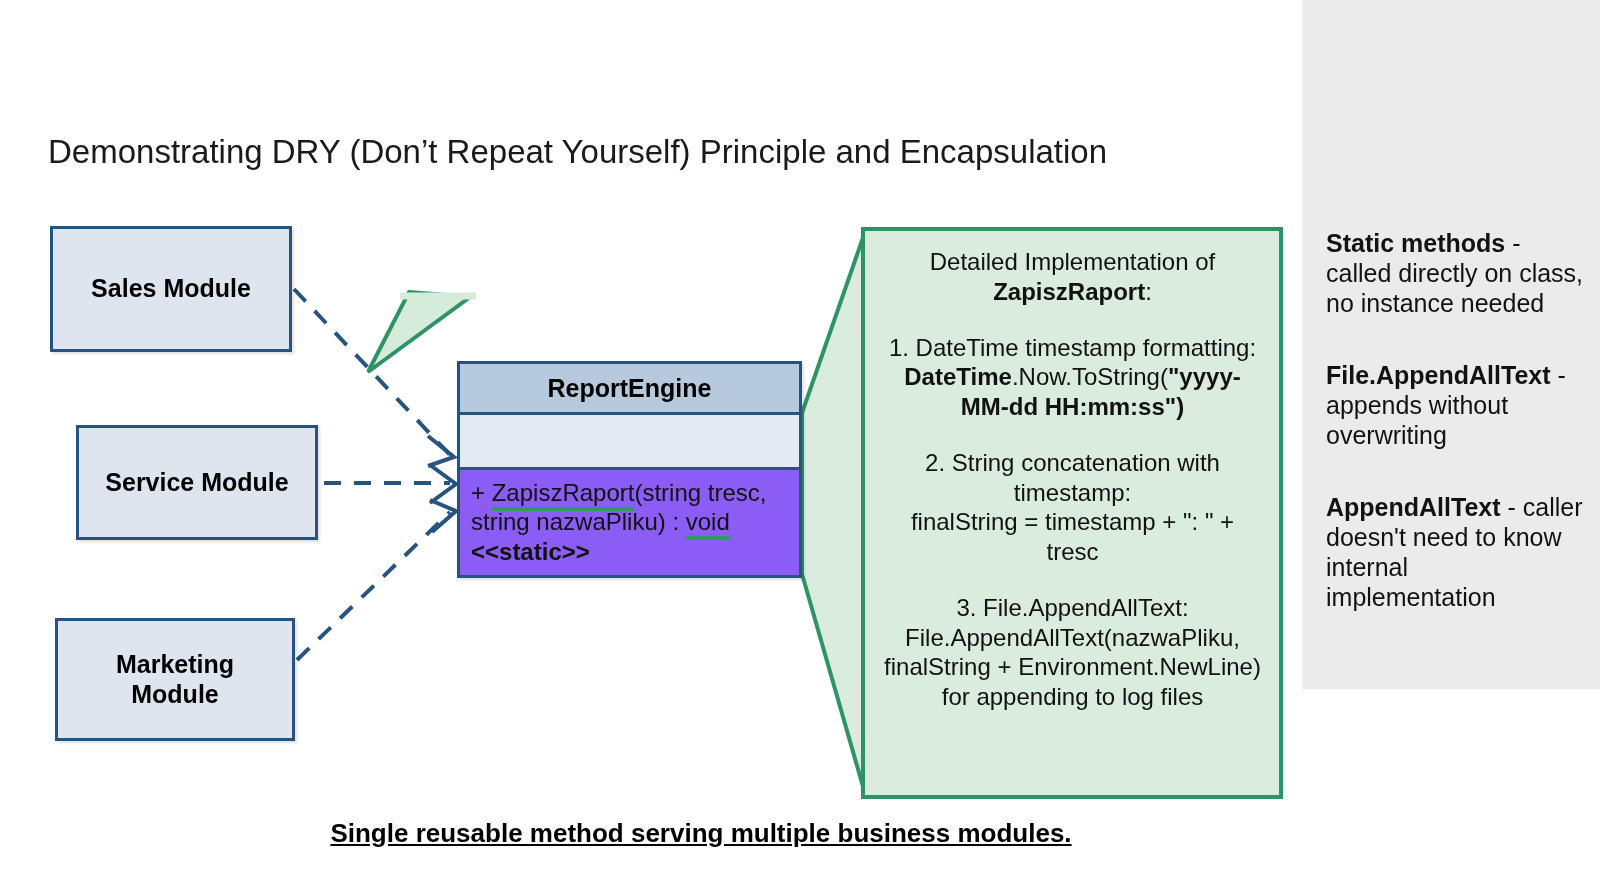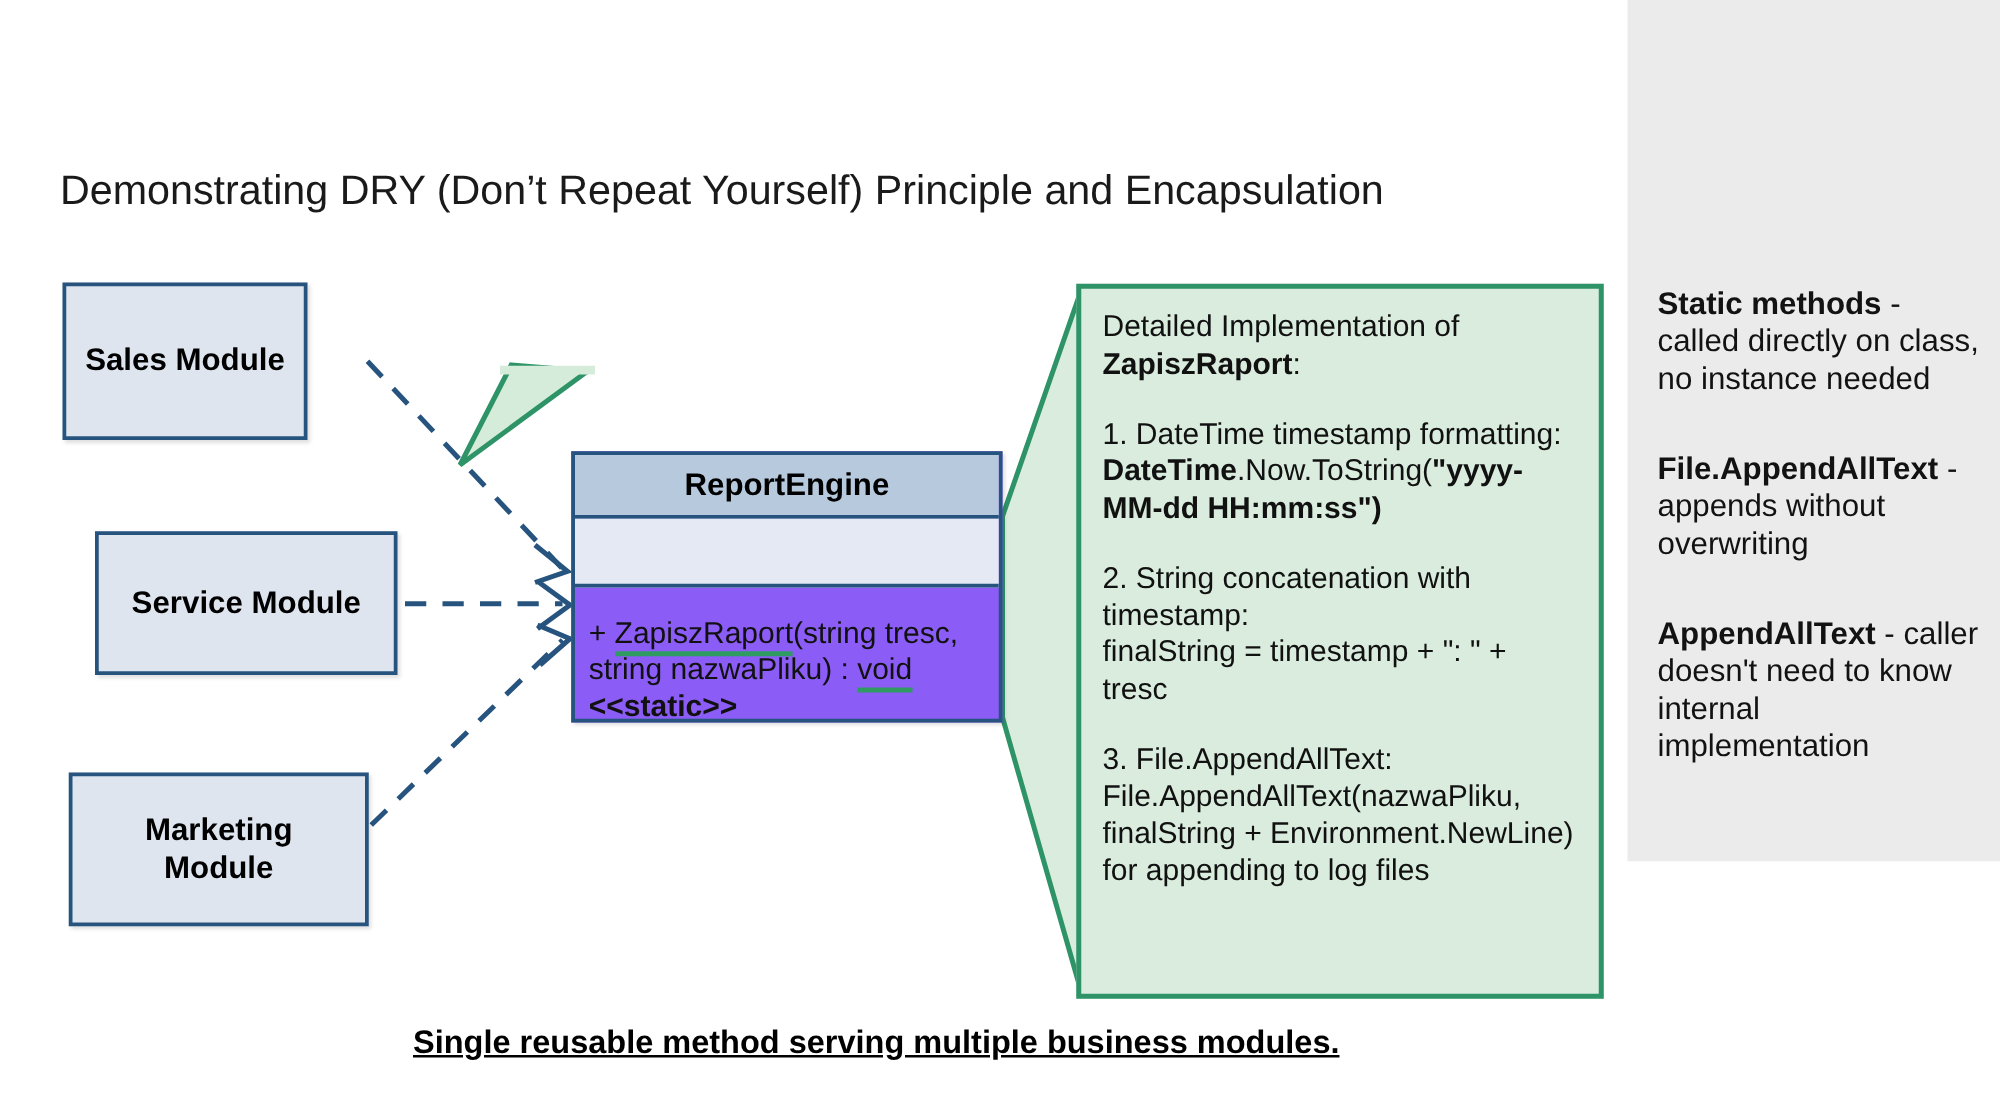--- a/index.html
+++ b/index.html
@@ -37,40 +37,40 @@
     position:absolute;
     background:#dfe5ef;
     border:3px solid #27547f;
     box-sizing:border-box;
     display:flex;align-items:center;justify-content:center;
     text-align:center;
     font-size:25px;font-weight:bold;color:#000;
     line-height:1.18;
     box-shadow:2px 2px 3px rgba(0,0,0,.13);
   }
-  #mod0{left:50px;top:226px;width:196px;height:126px;}
+  #mod0{left:50px;top:226px;width:242px;height:126px;}
   #mod1{left:50px;top:425px;width:242px;height:115px;margin-left:26px;}
   #mod2{left:55px;top:618px;width:240px;height:123px;}
 
   
   .uml{
     position:absolute;left:457px;top:361px;width:345px;height:217px;
     border:3px solid #27547f;box-sizing:border-box;
     background:#8b5cf6;
     box-shadow:2px 2px 3px rgba(0,0,0,.13);
   }
   .uml-head{
     height:48px;background:#b7cadd;
     border-bottom:3px solid #27547f;
     display:flex;align-items:center;justify-content:center;
     font-size:25px;font-weight:bold;color:#000;
   }
   .uml-attrs{height:52px;border-bottom:3px solid #27547f;background:#e4e9f3;}
   .uml-ops{
-    padding:23px 11px 0 11px;font-size:24px;color:#111;line-height:1.20;
+    padding:9px 11px 0 11px;font-size:24px;color:#111;line-height:1.20;
   }
   .uml-ops .u{
     border-bottom:4px solid #2f9a62;
     padding-bottom:1px;
   }
   .uml-ops .stat{font-weight:bold;display:block;margin-top:1px;}
 
   
   .callout{
     position:absolute;left:328px;top:218px;width:431px;height:84px;
@@ -81,21 +81,21 @@
   }
   .callout b{font-weight:bold;}
 
   
   .greenpanel{
     position:absolute;left:861px;top:227px;width:422px;height:572px;
     background:#d9ecdd;border:4px solid #2e9468;box-sizing:border-box;
     padding:16px 16px 0 17px;
     font-size:24px;color:#111;line-height:1.24;
   }
-  .greenpanel p{margin:0 0 26px 0;}
+  .greenpanel p{margin:0 0 26px 0;text-align:center;}
   .greenpanel p:last-child{margin-bottom:0;}
   .greenpanel b{font-weight:bold;}
 
   
   .caption{
     position:absolute;left:0;top:818px;width:1402px;text-align:center;
     font-size:26px;font-weight:bold;color:#000;text-decoration:underline;
   }
   svg.overlay{position:absolute;left:0;top:0;width:1600px;height:893px;pointer-events:none;}
 </style>

